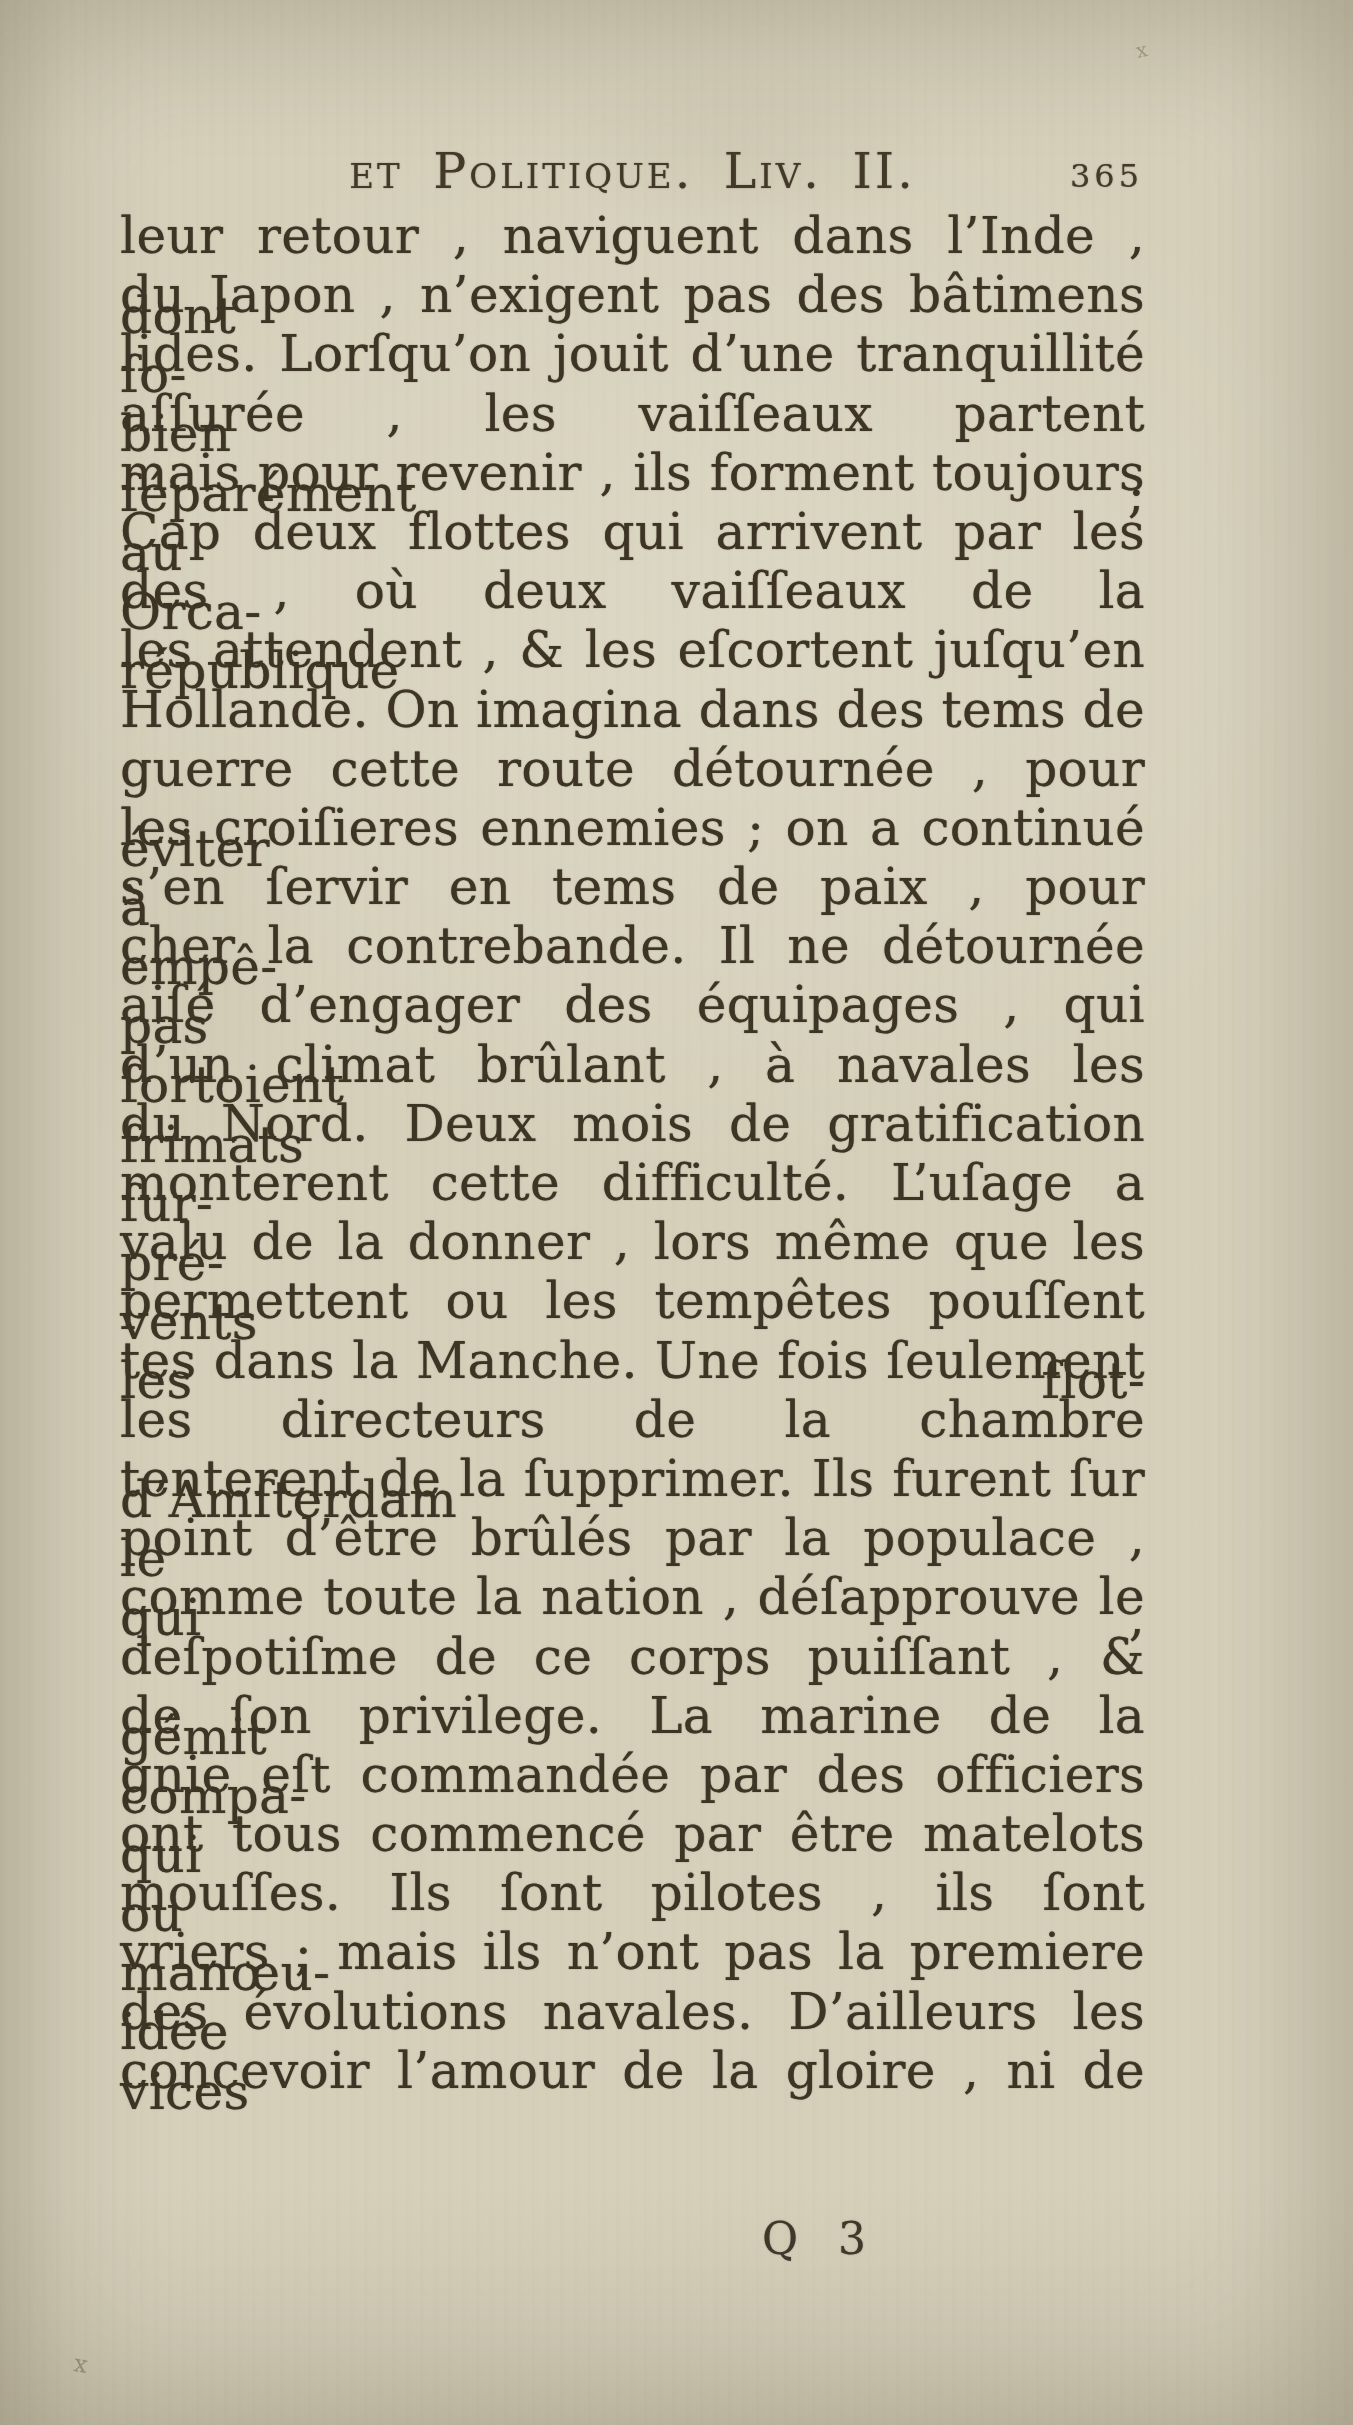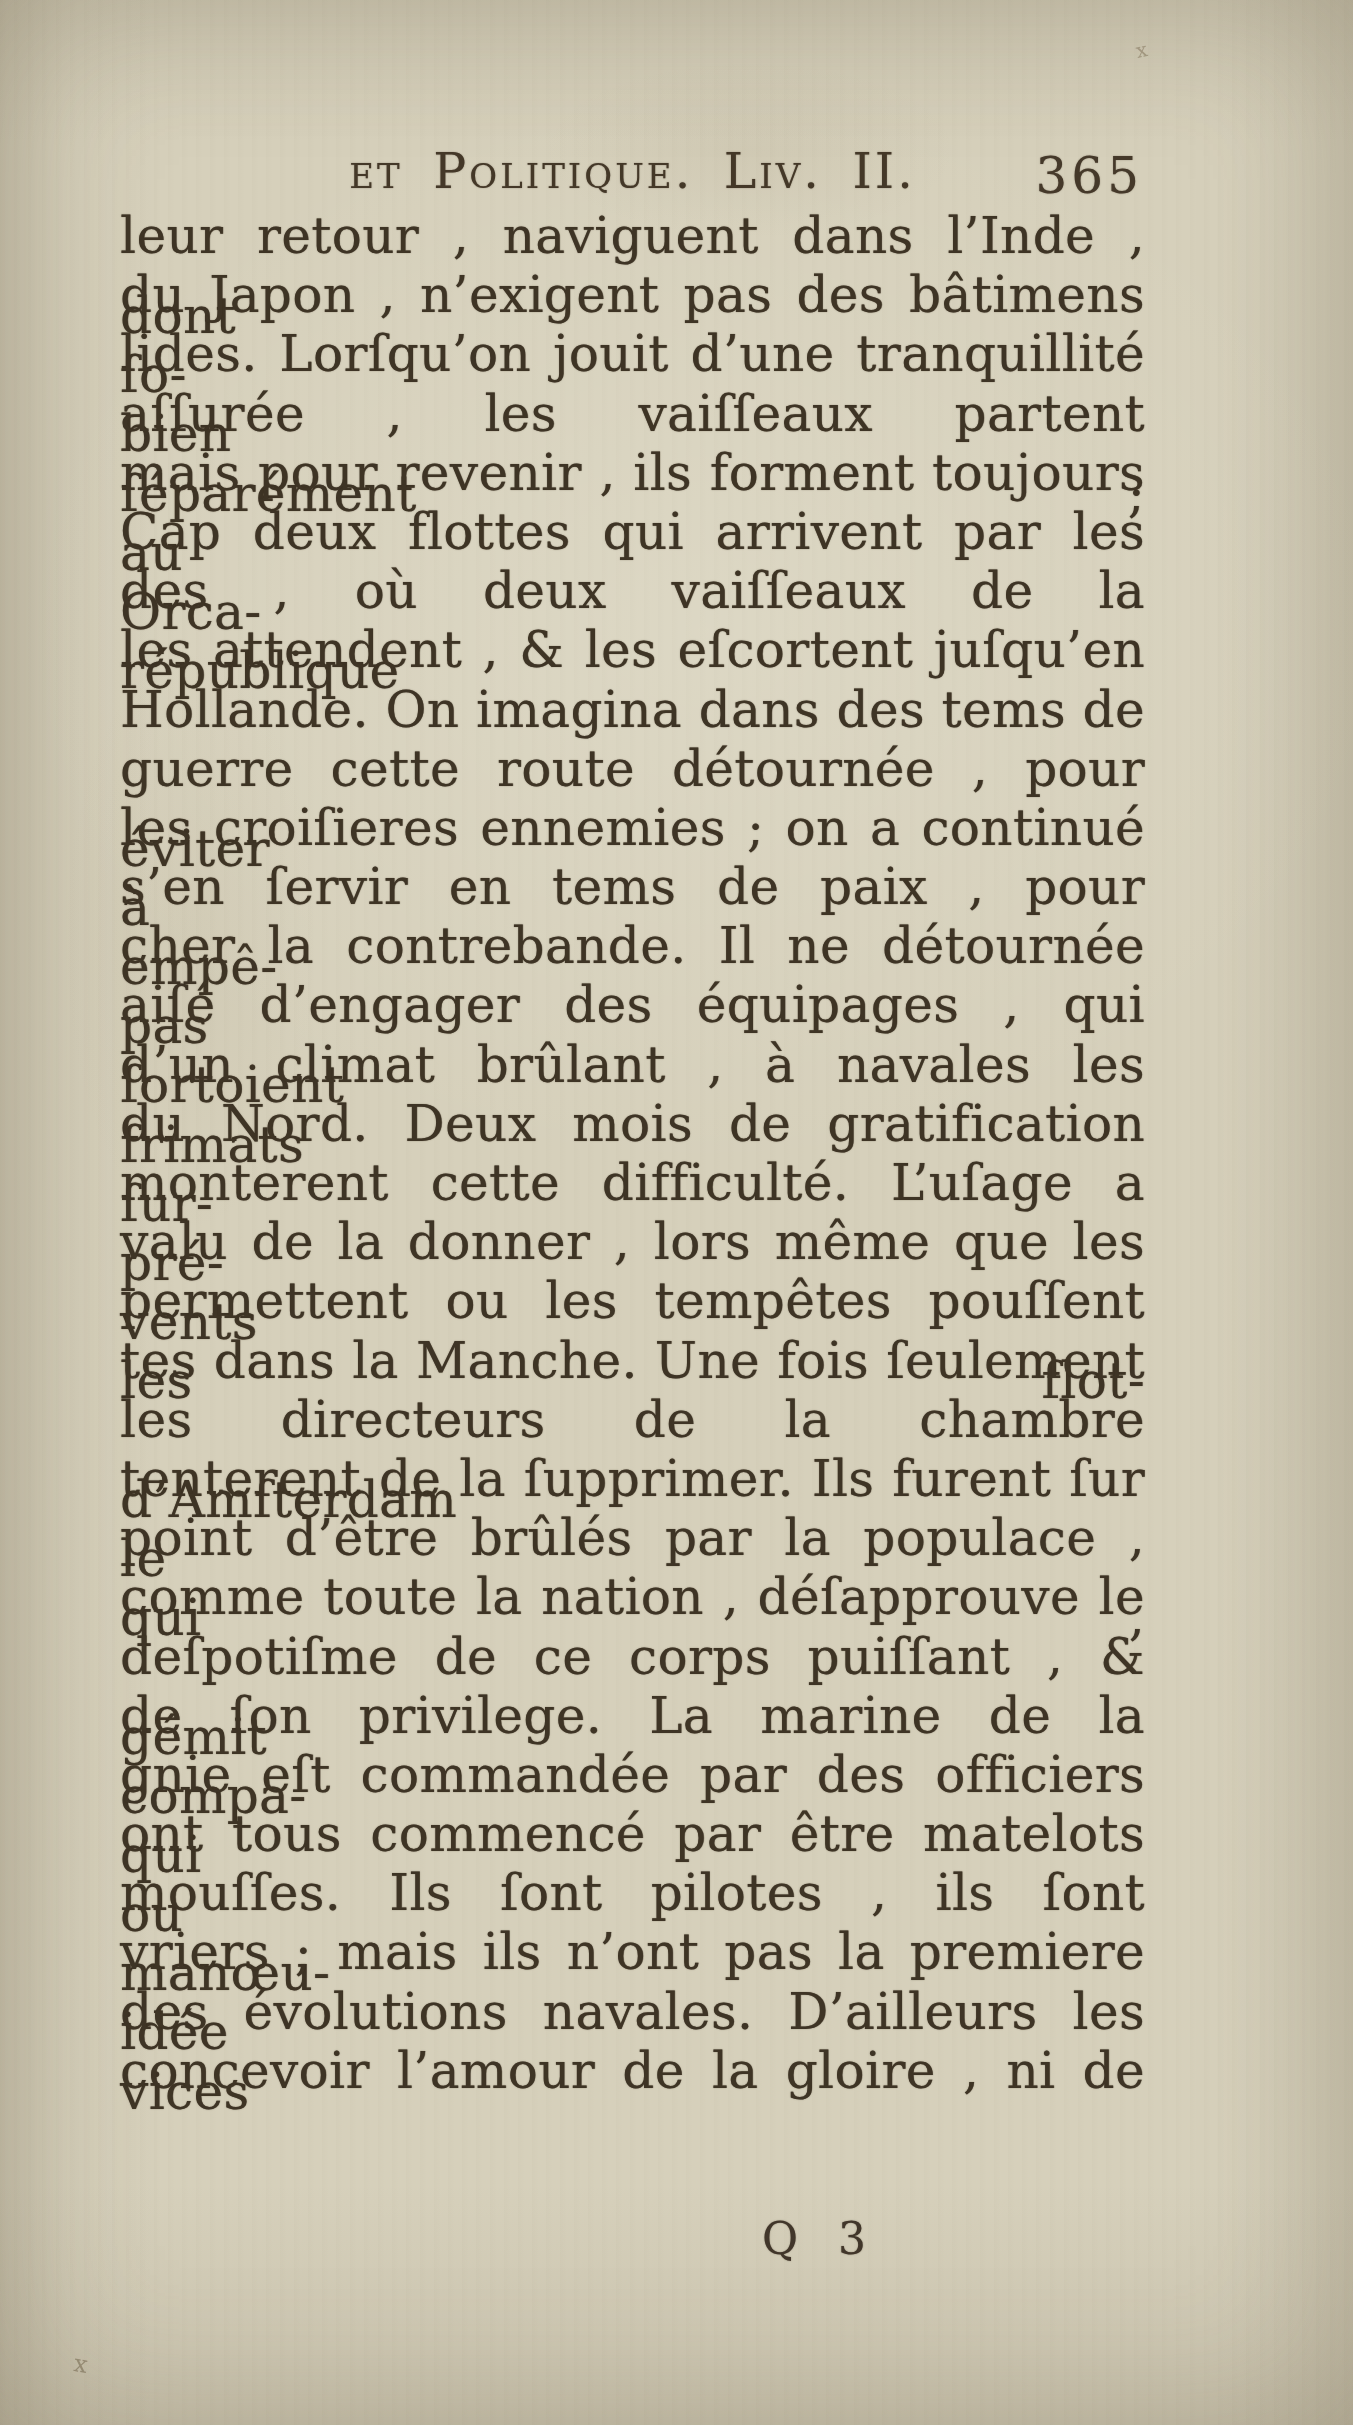--- a/index.html
+++ b/index.html
@@ -26,21 +26,21 @@
   .running-title{
     display:block;text-align:center;
     font-variant:small-caps;
     font-size:49px;line-height:72px;
     letter-spacing:3px;word-spacing:12px;
     color:#443828;
     text-shadow:0 0 1.4px rgba(62,50,34,0.55);
   }
   .page-number{
     position:absolute;right:2px;top:10px;
-    font-size:50px;line-height:60px;
+    font-size:32px;line-height:60px;
     letter-spacing:4px;
     color:#45392a;
     text-shadow:0 0 1.4px rgba(62,50,34,0.55);
   }
   
   .body-text{
     position:absolute;left:120px;top:196px;width:1025px;
   }
   .line{
     height:59.2px;line-height:80px;

